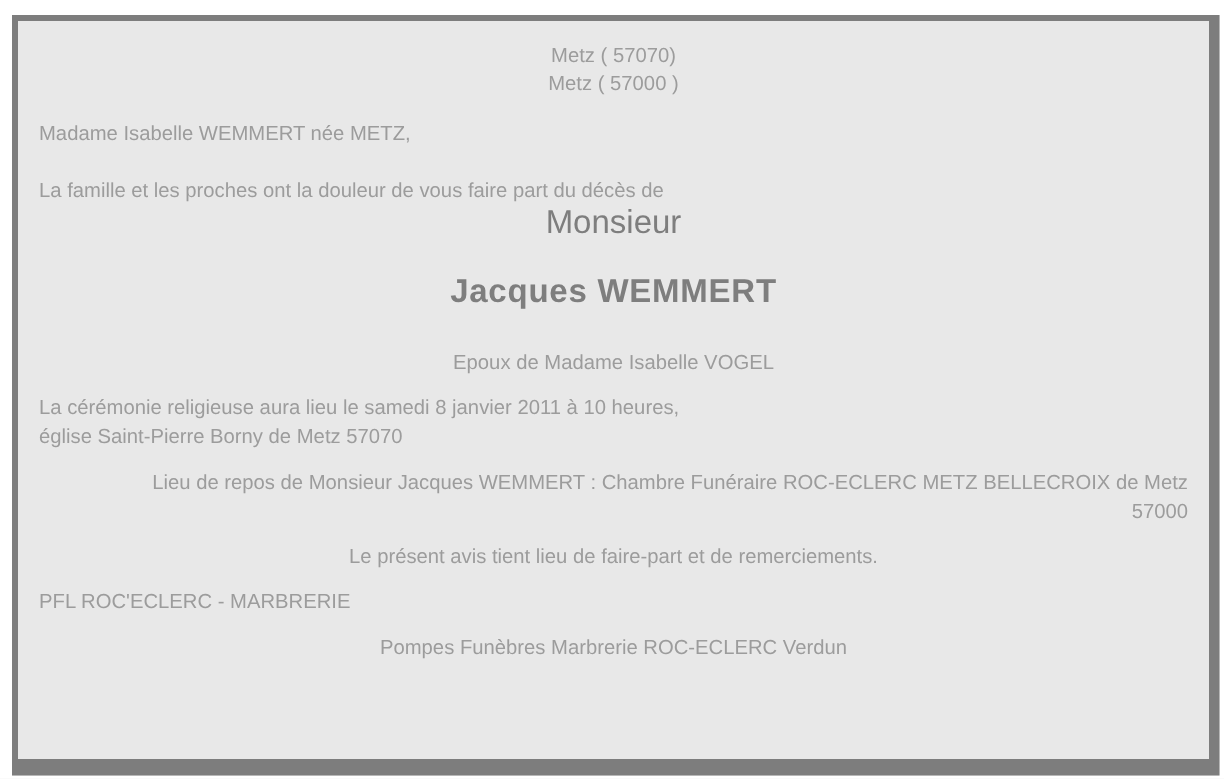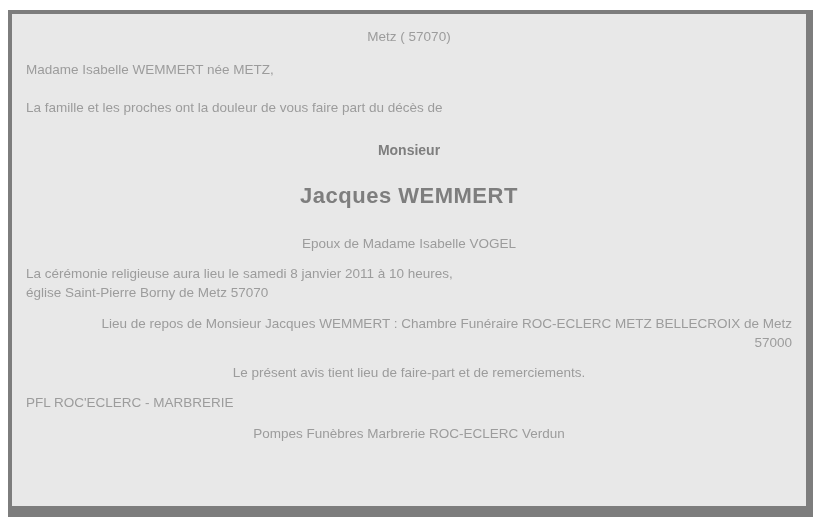--- a/index.html
+++ b/index.html
@@ -32,25 +32,24 @@
     line-height: 19px;
     color: var(--body-text, #9c9c9c);
     margin: 0;
   }
   .center { text-align: center; }
   .prewrap { white-space: pre-line; }
 
   .addressee       { margin-top: 14px; }
   .announcement    { margin-top: 19px; }
   .civility {
-    margin-top: 21px;
-    font-size: 14px;
+    margin-top: 0;
+    font-size: 22px;
     line-height: 24px;
     color: var(--heading-text, #858585);
-    font-weight: bold;
   }
   .deceased-name {
     margin-top: 16px;
     font-size: 22px;
     line-height: 36px;
     font-weight: bold;
     color: var(--heading-text, #7c7c7c);
     letter-spacing: 0.5px;
   }
   .relation        { margin-top: 20px; }
@@ -61,20 +60,21 @@
   .funeral-home    { margin-top: 11px; }
   .footer-line     { margin-top: 12px; }
 </style>
 </head>
 <body>
 
 <div class="notice-frame">
 
   <div class="line center">Metz ( 57070)</div>
 
+  <div class="line center">Metz ( 57000 )</div>
 
   <div class="line addressee">Madame Isabelle WEMMERT née METZ,</div>
 
   <div class="line announcement">La famille et les proches ont la douleur de vous faire part du décès de</div>
 
   <div class="line center civility">Monsieur</div>
 
   <div class="line center deceased-name">Jacques WEMMERT</div>
 
   <div class="line center relation">Epoux de Madame Isabelle VOGEL</div>

